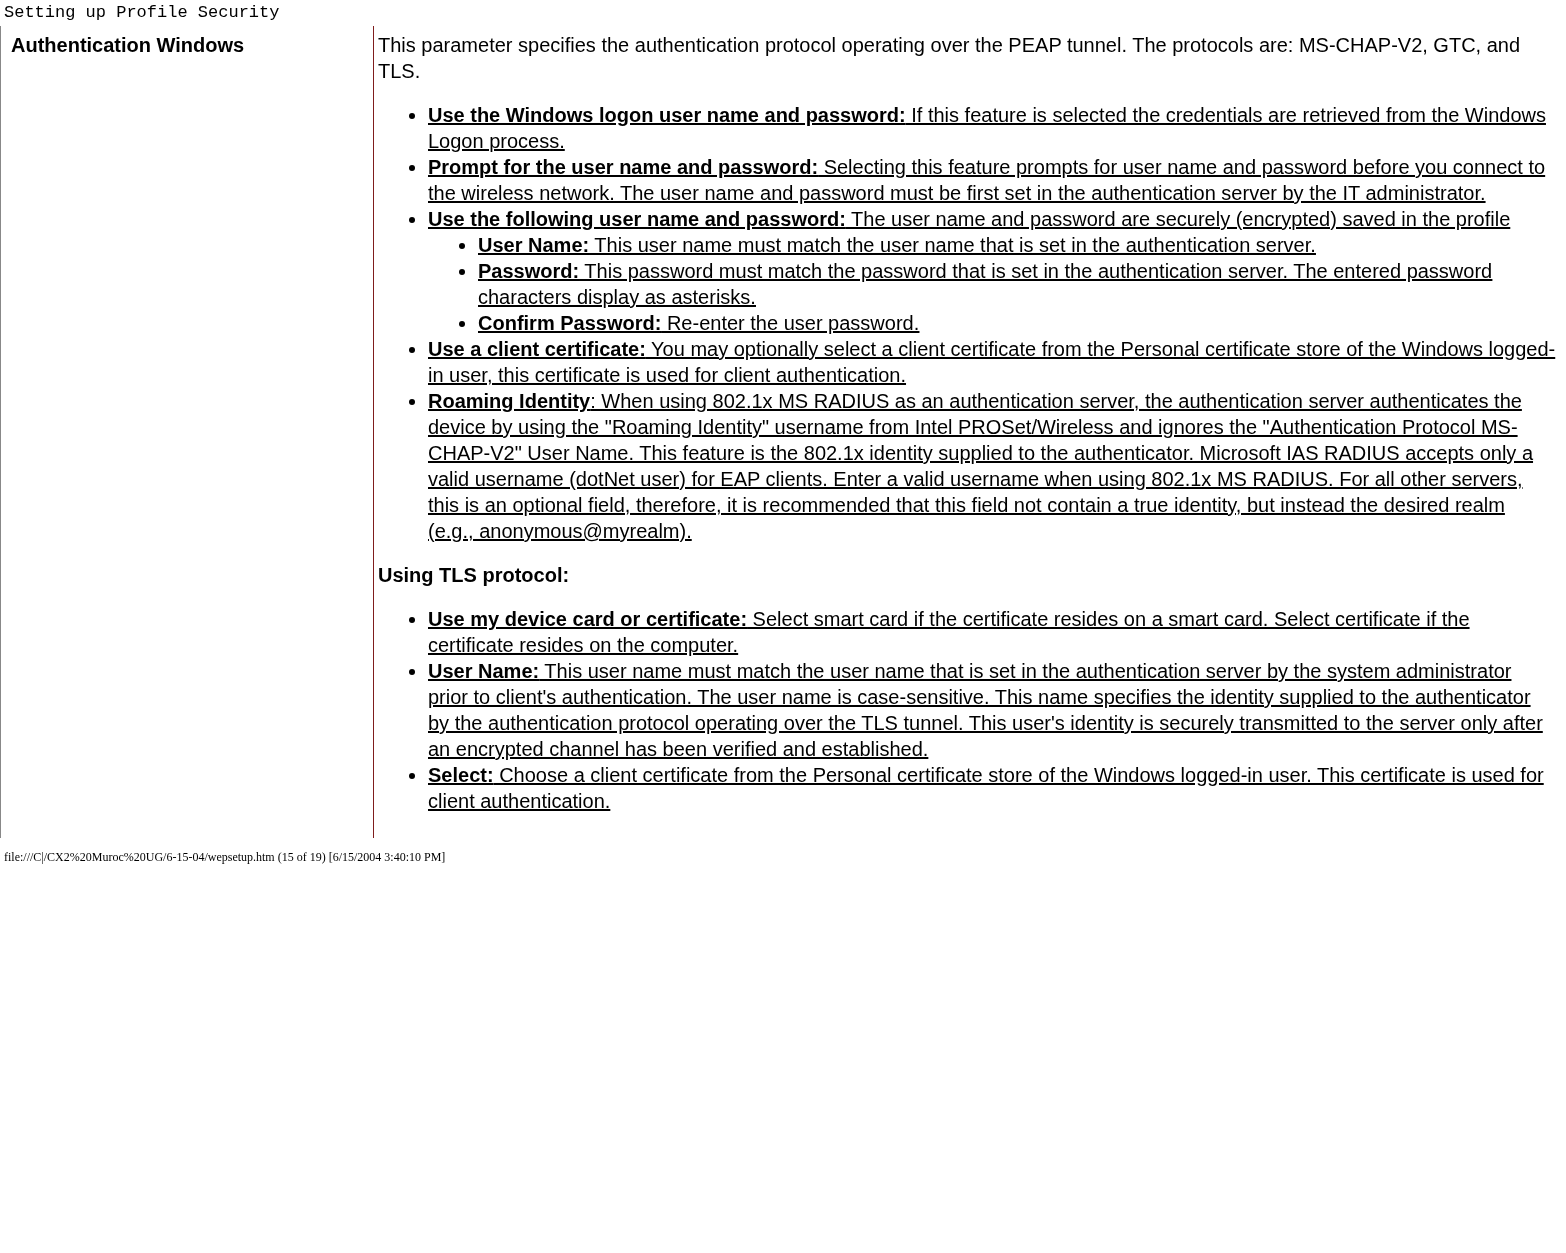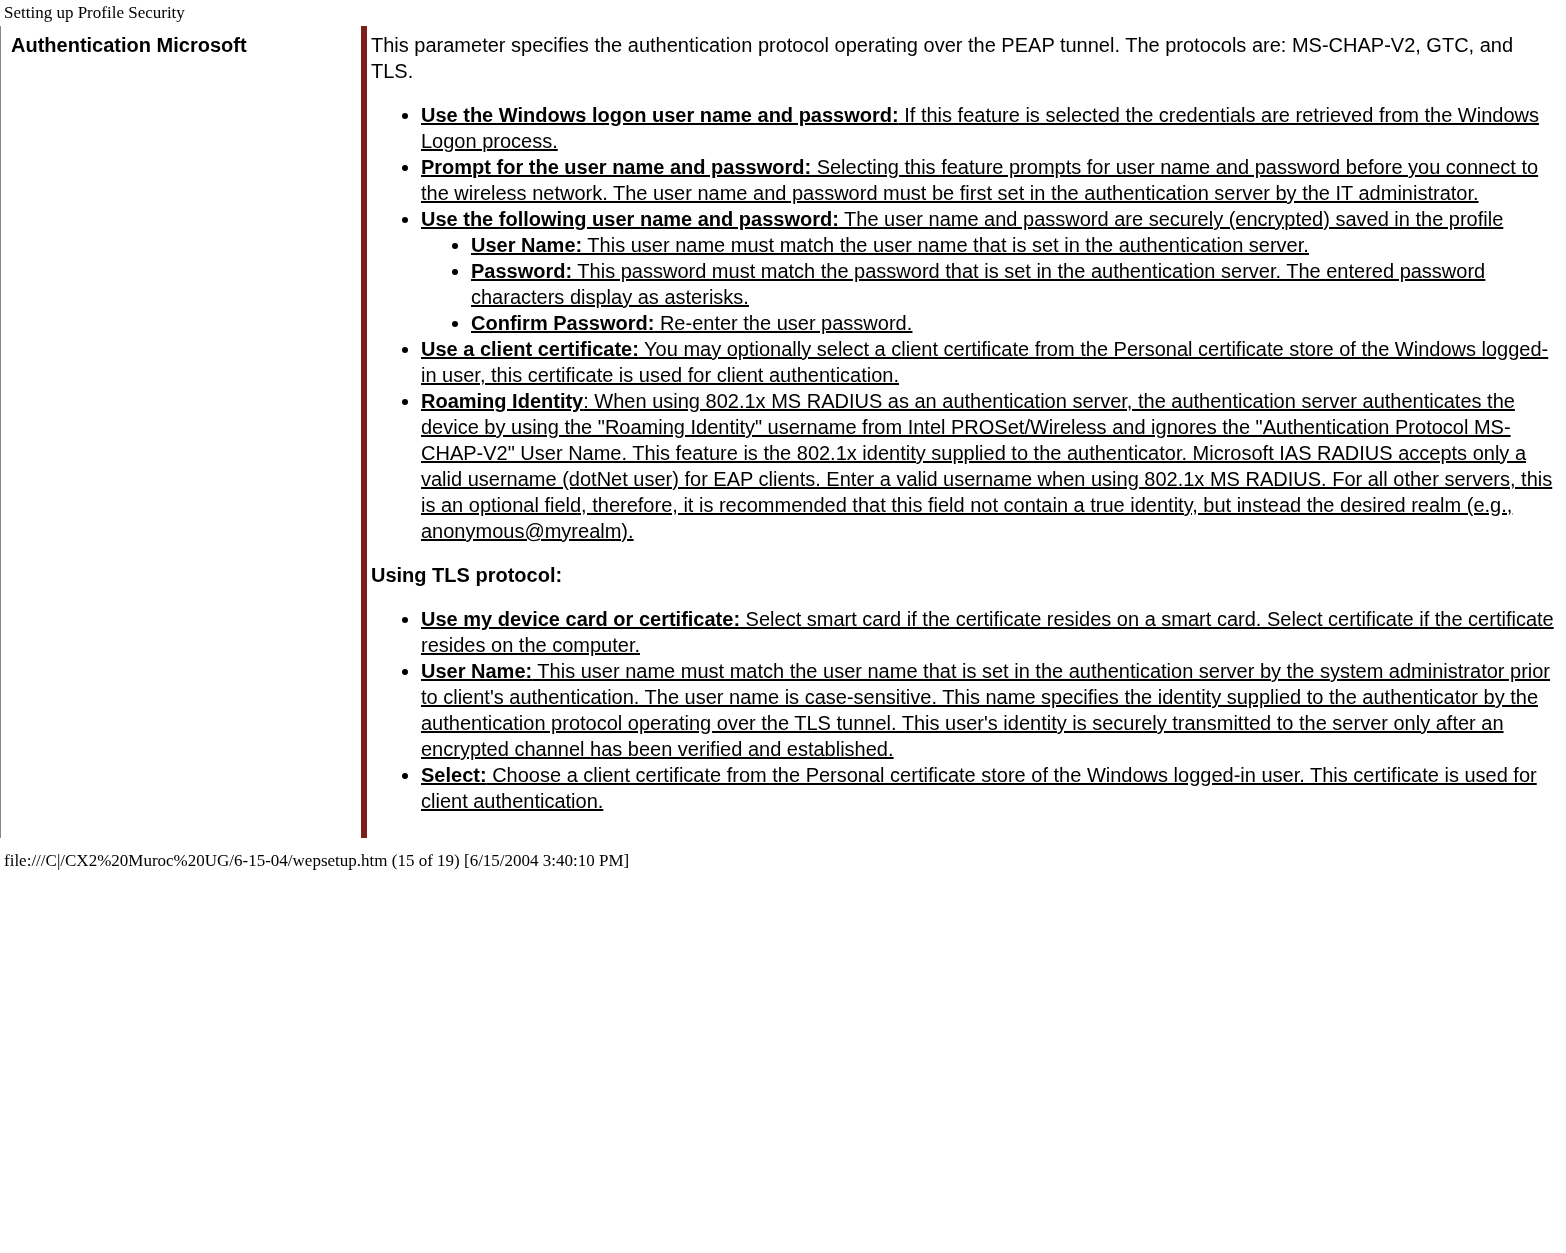--- a/index.html
+++ b/index.html
@@ -5,43 +5,44 @@
     body {
       font-family: Arial, Helvetica, sans-serif;
       margin: 0;
       padding: 0;
       background: #fff;
       color: #000;
       font-size: 20px;
       line-height: 1.3;
     }
     .page-header {
-      font-family: Liberation Serif, serif;
+      font-family: Liberation Mono, monospace;
       font-size: 17px;
       padding: 2px 4px;
     }
     .content-table {
       display: flex;
       border-left: 1px solid #888;
     }
     .left-col {
       width: 360px;
       padding: 6px 10px;
       box-sizing: border-box;
       flex-shrink: 0;
     }
     .left-col-title {
       font-weight: bold;
     }
     .right-col {
       flex: 1;
       padding: 6px 10px 6px 0;
       box-sizing: border-box;
-      border-left: 6px solid #7f1d1d;
+      border-left: 1px solid #7f1d1d;
       padding-left: 4px;
+      margin-left: 12px;
     }
     .right-col p {
       margin: 0 0 18px 0;
     }
     .sub-heading {
       font-weight: bold;
       margin-bottom: 18px;
     }
     ul.bullets {
       list-style-type: disc;
@@ -54,34 +55,34 @@
     ul.bullets li {
       margin-bottom: 0;
       padding-left: 0;
       text-decoration: underline;
     }
     .b {
       font-weight: bold;
     }
     .footer {
       font-family: "Times New Roman", Times, serif;
-      font-size: 17px;
+      font-size: 12px;
       padding: 12px 12px 4px 4px;
     }
   </style>
 </head>
 <body>
 
 <div class="page-header">
   <span>Setting up Profile Security</span>
 </div>
 
 <div class="content-table">
   <div class="left-col">
-    <span class="left-col-title">Authentication Microsoft</span>
+    <span class="left-col-title">Authentication Windows</span>
   </div>
   <div class="right-col">
     <p>This parameter specifies the authentication protocol operating over the PEAP tunnel. The protocols are: MS-CHAP-V2, GTC, and TLS.</p>
 
 
     <ul class="bullets">
       <li>
         <span class="b">Use the Windows logon user name and password:</span><span> If this feature is selected the credentials are retrieved from the Windows Logon process.</span>
       </li>
       <li>

